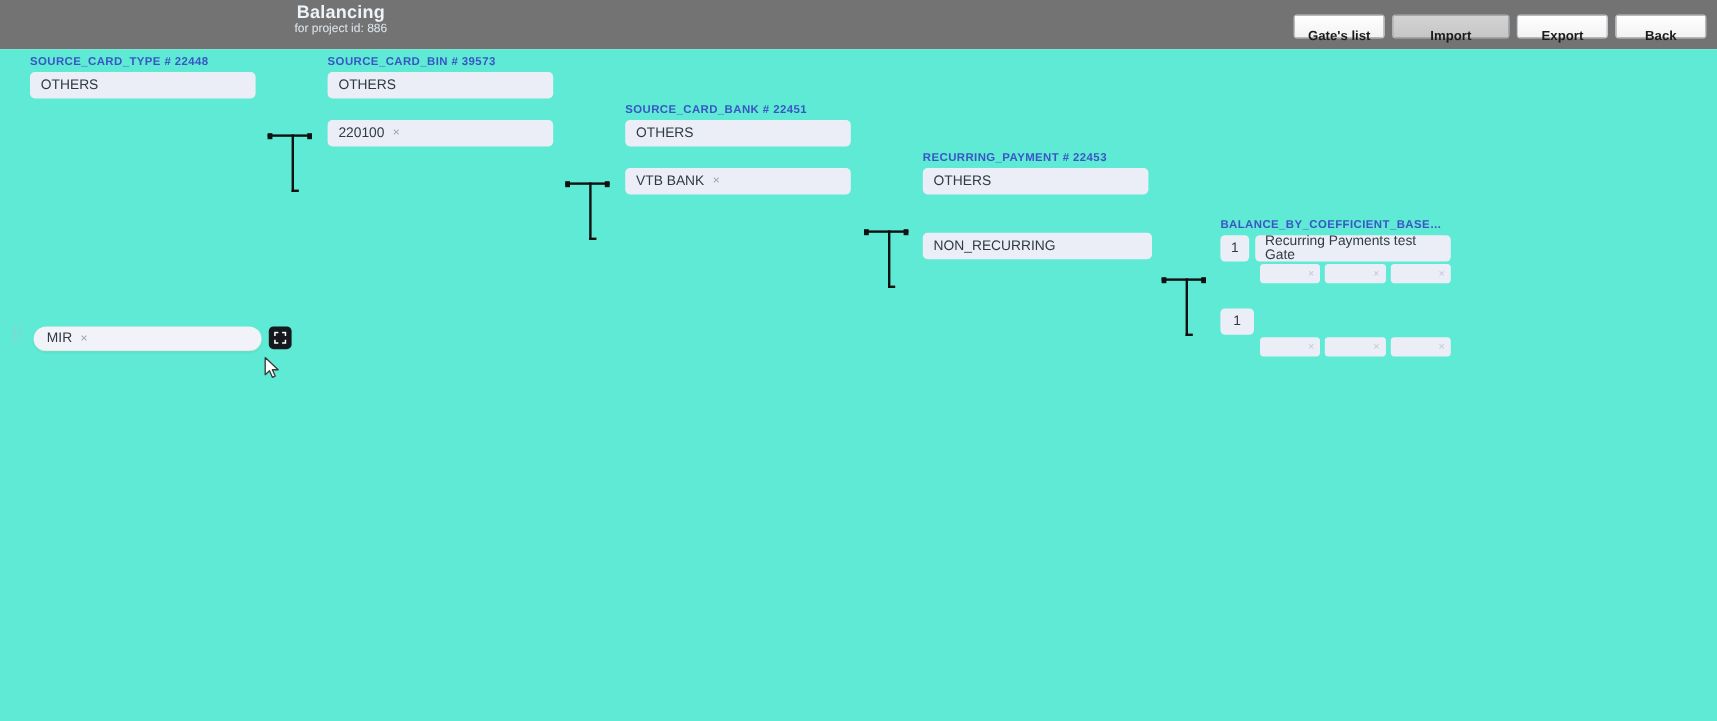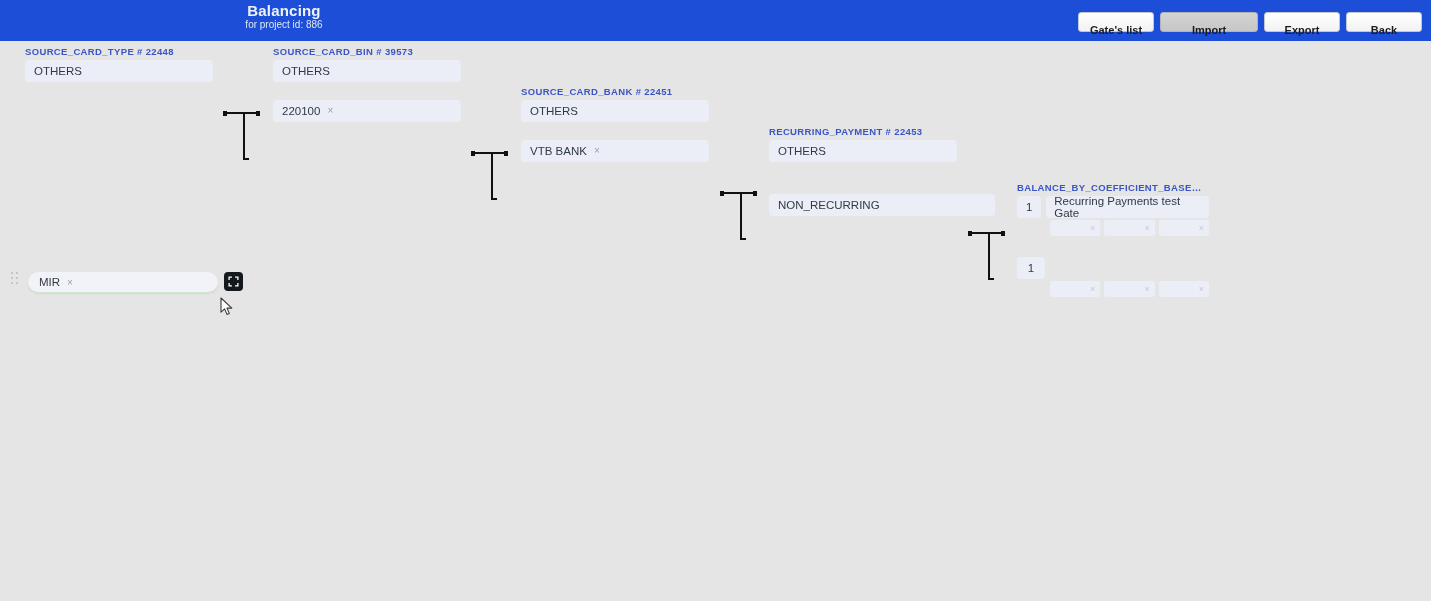--- a/index.html
+++ b/index.html
@@ -8,21 +8,21 @@
     width: 1431px; height: 601px;
     background: #ffffff;
     font-family: "Liberation Sans", sans-serif;
     overflow: hidden;
   }
 
   
   .app-header {
     position: absolute; top: 0; left: 0;
     width: 1431px; height: 41px;
-    background: #1d4ed8;
+    background: #737373;
     color: #ffffff;
   }
   .header-title-wrap {
     position: absolute; left: 0; top: 2px; width: 568px;
     text-align: center;
   }
   .header-title {
     font-size: 15px; font-weight: bold; line-height: 17px;
     color: #eef3f8; letter-spacing: .2px;
   }
@@ -49,21 +49,21 @@
   .hbtn.active {
     background: linear-gradient(#d3d3d3, #c6c6c6);
     border-color: #b0b4b8;
   }
   .hbtn.wide { min-width: 98px; }
 
   
   .canvas {
     position: absolute; top: 41px; left: 0;
     width: 1431px; height: 560px;
-    background: #e5e5e5;
+    background: #5eead4;
   }
 
   
   .group { position: absolute; }
   .group-label {
     font-size: 9.5px;
     font-weight: bold;
     color: #3b55c6;
     letter-spacing: .35px;
     white-space: nowrap;
@@ -268,21 +268,21 @@
     <div class="conn-cap" style="left:33px;"></div>
     <div class="conn-v" style="left:20px; top:0px; height:48px;"></div>
     <div class="conn-foot" style="left:20px; top:46px;"></div>
   </div>
 
   <div class="group" style="left:769px; top:85px; width:188px;">
     <div class="group-label">RECURRING_PAYMENT # 22453</div>
     <div class="field" style="width:188px;">
       <span>OTHERS</span>
     </div>
-    <div class="field last" style="width:226px;margin-top:32px;">
+    <div class="field last" style="width:191px;margin-top:32px;">
       <span>NON_RECURRING</span>
     </div>
   </div>
 
   <div class="connector" style="left:968px; top:191px; width:40px; height:52px;">
     <div class="conn-h" style="width:37px;"></div>
     <div class="conn-cap" style="left:0px;"></div>
     <div class="conn-cap" style="left:33px;"></div>
     <div class="conn-v" style="left:20px; top:0px; height:48px;"></div>
     <div class="conn-foot" style="left:20px; top:46px;"></div>

